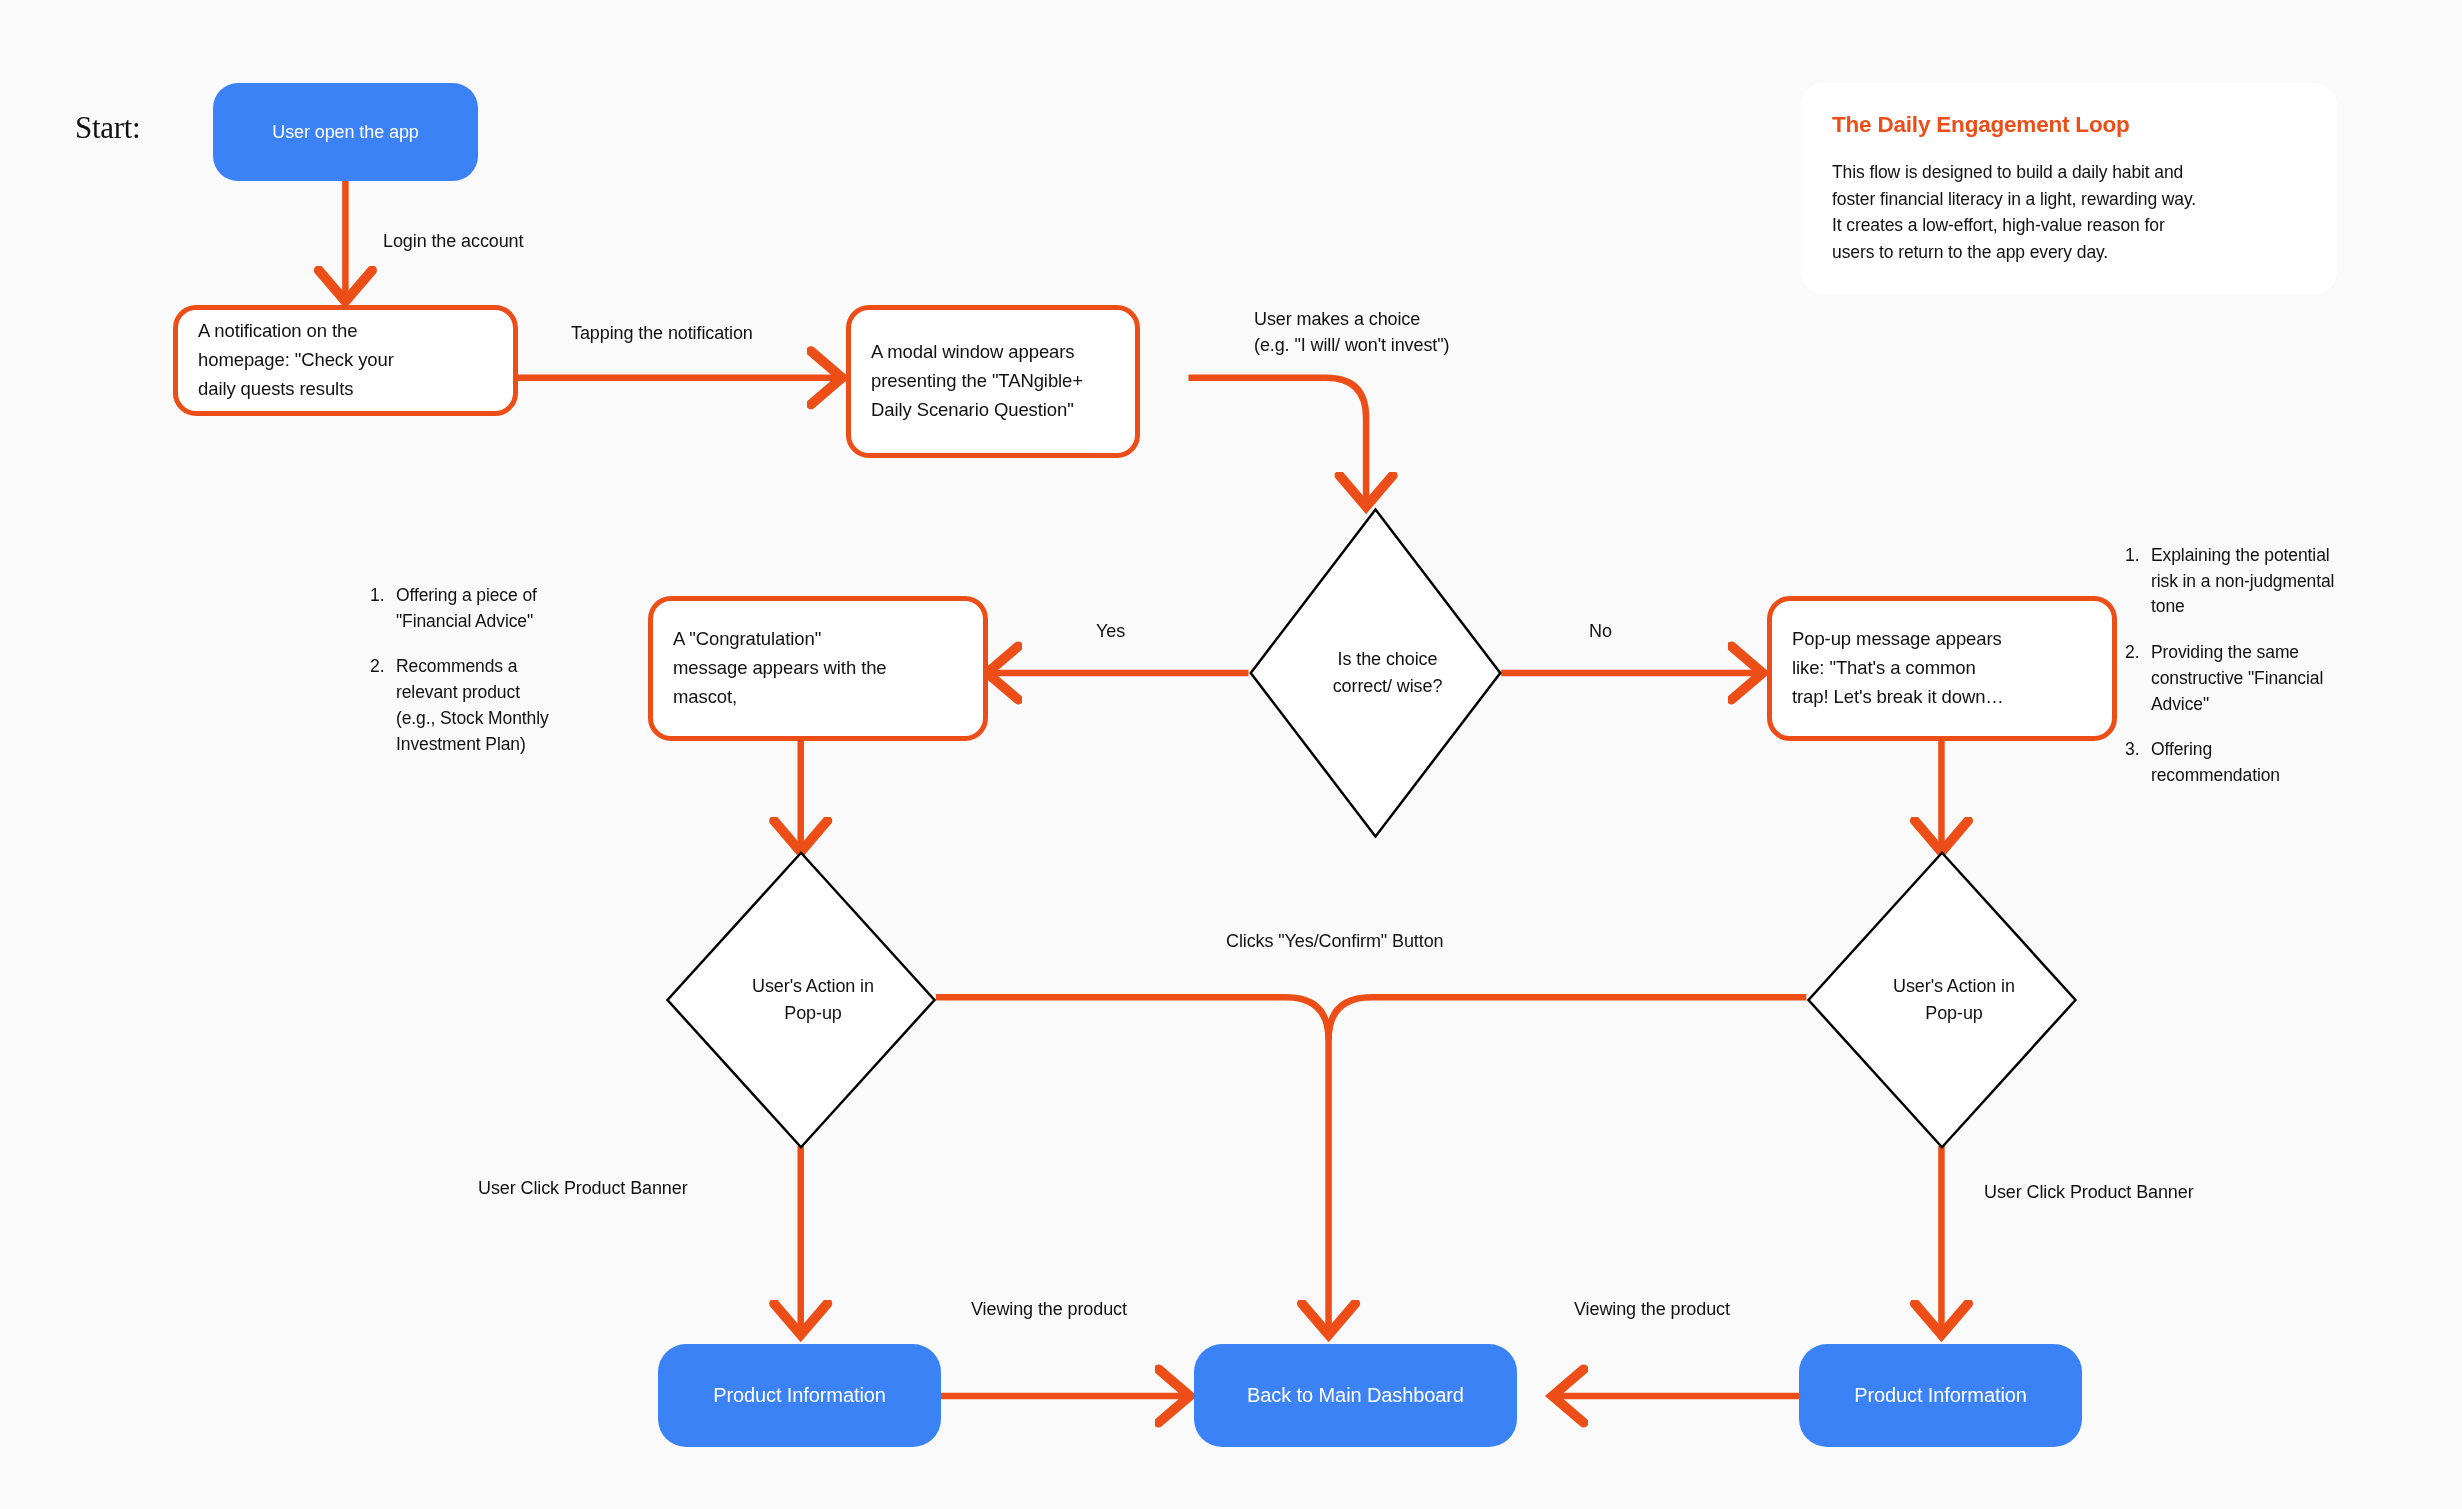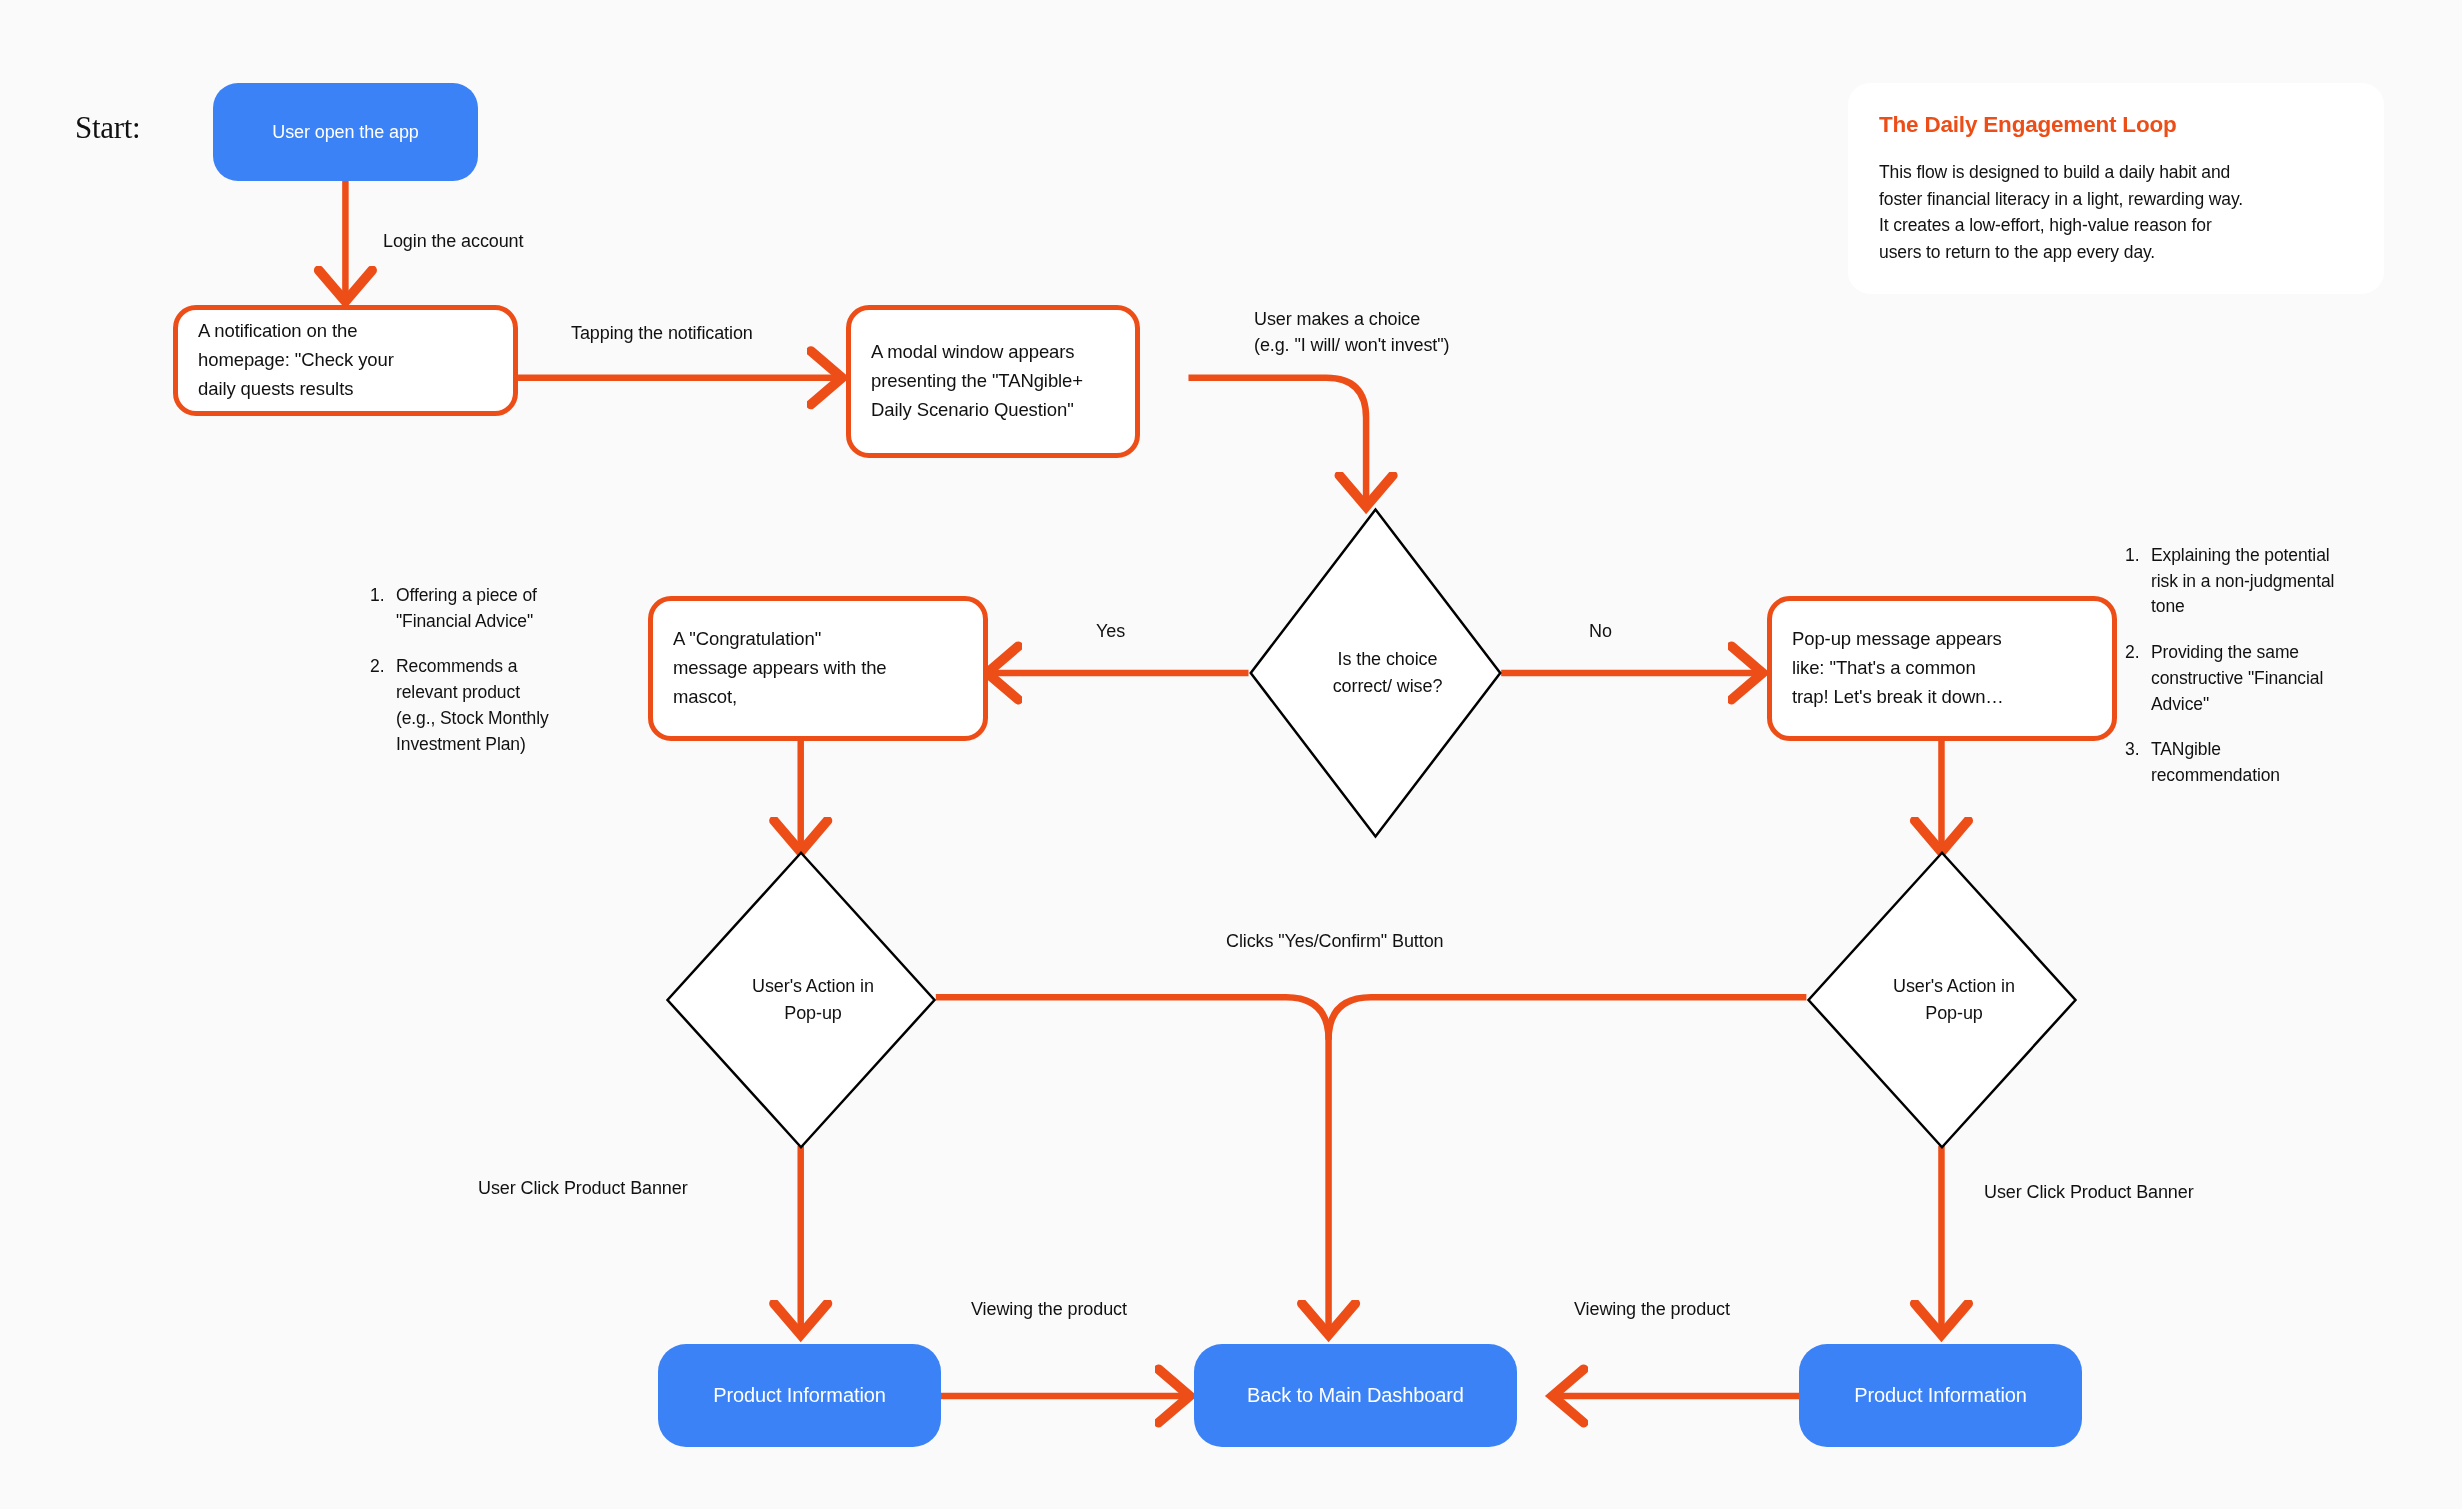--- a/index.html
+++ b/index.html
@@ -182,21 +182,21 @@
       <path d="M3880,2290 L3880,2665" marker-end="url(#ah)"></path>
 
       <path d="M1870,2790 L2375,2790" marker-end="url(#ah)"></path>
 
       <path d="M3610,2790 L3105,2790" marker-end="url(#ah)"></path>
     </g>
   </svg>
 
   <div class="start-caption" style="left:75px; top:110px;font-family:Liberation Serif, serif;">Start:</div>
 
-  <div class="info-card" style="left:1848px; top:83px; width:536px;">
+  <div class="info-card" style="left:1801px; top:83px; width:536px;">
     <div class="ic-title">The Daily Engagement Loop</div>
     <div class="ic-body" style="white-space: pre-line;">This flow is designed to build a daily habit and
 foster financial literacy in a light, rewarding way.
 It creates a low-effort, high-value reason for
 users to return to the app every day.</div>
   </div>
 
   <div class="node pill" style="left:213px; top:83px; width:265px; height:98px;">
     <span>User open the app</span>
   </div>
@@ -305,19 +305,19 @@
 tone</span>
     </div>
     <div class="nl-item">
       <span class="nl-num">2.</span>
       <span class="nl-txt" style="white-space: pre-line;">Providing the same
 constructive "Financial
 Advice"</span>
     </div>
     <div class="nl-item">
       <span class="nl-num">3.</span>
-      <span class="nl-txt" style="white-space: pre-line;">TANgible
+      <span class="nl-txt" style="white-space: pre-line;">Offering
 recommendation</span>
     </div>
   </div>
 
 </div>
 
 
 </body></html>

